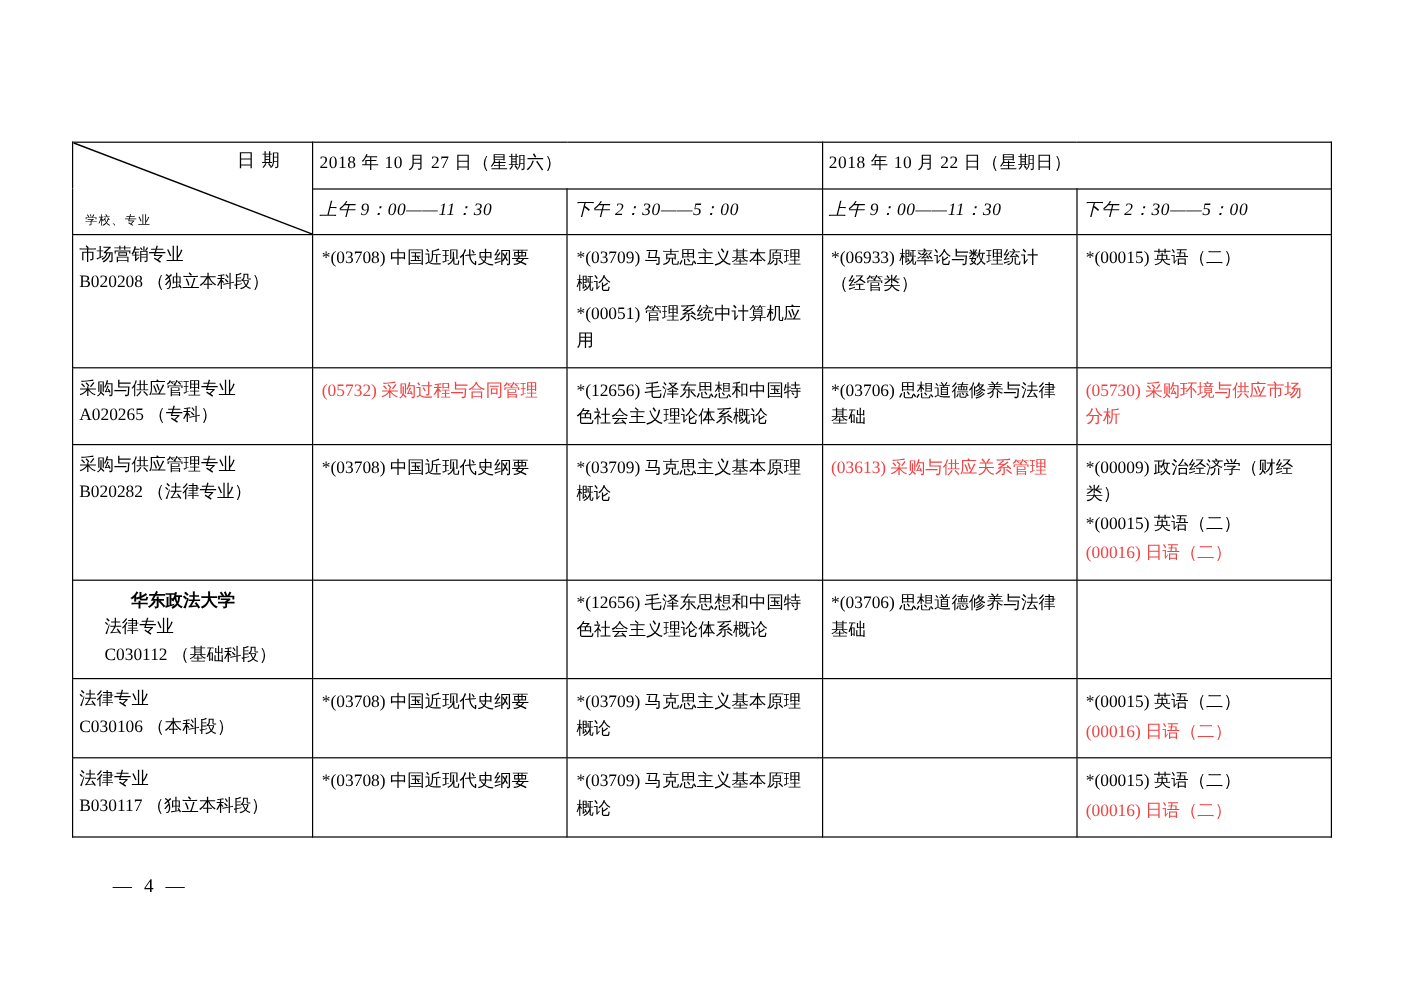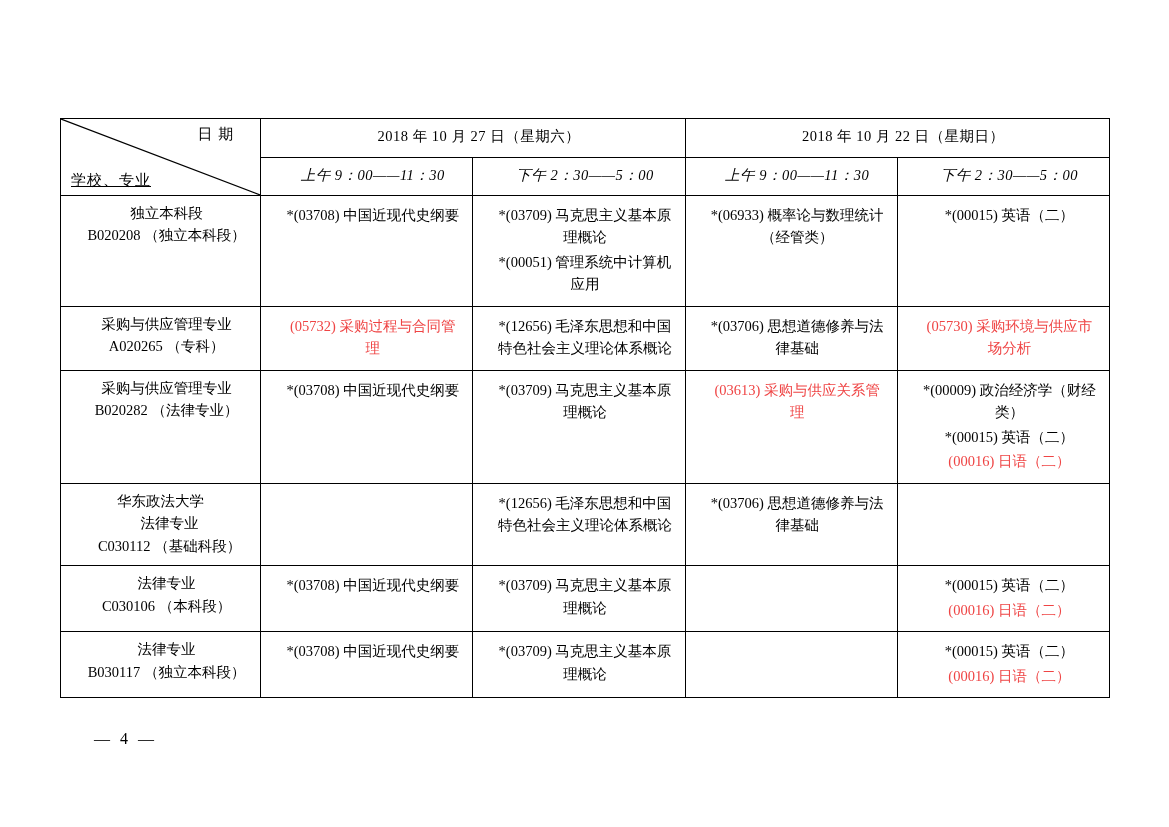--- a/index.html
+++ b/index.html
@@ -26,25 +26,25 @@
     position: absolute;
     left: 60px;
     top: 118px;
     width: 1050px;
     border-collapse: collapse;
     table-layout: fixed;
   }
   table.schedule td, table.schedule th {
     border: 1px solid #000000;
     vertical-align: top;
-    padding: 6px 8px 8px 20px;
+    padding: 6px 8px 8px 5px;
     font-size: 14.5px;
     line-height: 1.55;
     font-weight: normal;
-    text-align: center;
+    text-align: left;
   }
   .col-school { width: 200px; }
   .col-slot { width: 212px; }
 
   
   .hdr-date {
     text-align: center;
     font-size: 15px;
     letter-spacing: 0.5px;
     padding: 7px 4px;
@@ -74,32 +74,32 @@
     position: absolute;
     right: 26px;
     top: 4px;
     font-size: 15px;
     letter-spacing: 1px;
   }
   .corner .lbl-school {
     position: absolute;
     left: 10px;
     bottom: 3px;
-    font-size: 15px;
+    font-size: 10px;
     letter-spacing: 1px;
-    text-decoration: underline;
   }
 
   .cell-major {
     padding-left: 18px;
   }
   .major-line { white-space: nowrap; }
   .uni-name {
-    font-weight: normal;
+    font-weight: bold;
     padding-left: 0;
+    margin-left: 40px;
   }
   .indent { padding-left: 18px; }
 
   .red { color: #ef4444; }
   .item { margin: 2px; }
 
   .pagenum {
     position: absolute;
     left: 94px;
     top: 730px;
@@ -135,21 +135,21 @@
       <tr>
         <td class="hdr-slot">上午 9：00——11：30</td>
         <td class="hdr-slot">下午 2：30——5：00</td>
         <td class="hdr-slot">上午 9：00——11：30</td>
         <td class="hdr-slot">下午 2：30——5：00</td>
       </tr>
     </thead>
     <tbody id="rows-body">
         <tr>
           <td class="cell-major">
-            <div class="major-line">独立本科段</div>
+            <div class="major-line">市场营销专业</div>
             <div class="major-line">B020208 （独立本科段）</div>
           </td>
           <td>
             <div class="item">*(03708) 中国近现代史纲要</div>
           </td>
           <td>
             <div class="item">*(03709) 马克思主义基本原理概论</div>
             <div class="item">*(00051) 管理系统中计算机应用</div>
           </td>
           <td>

